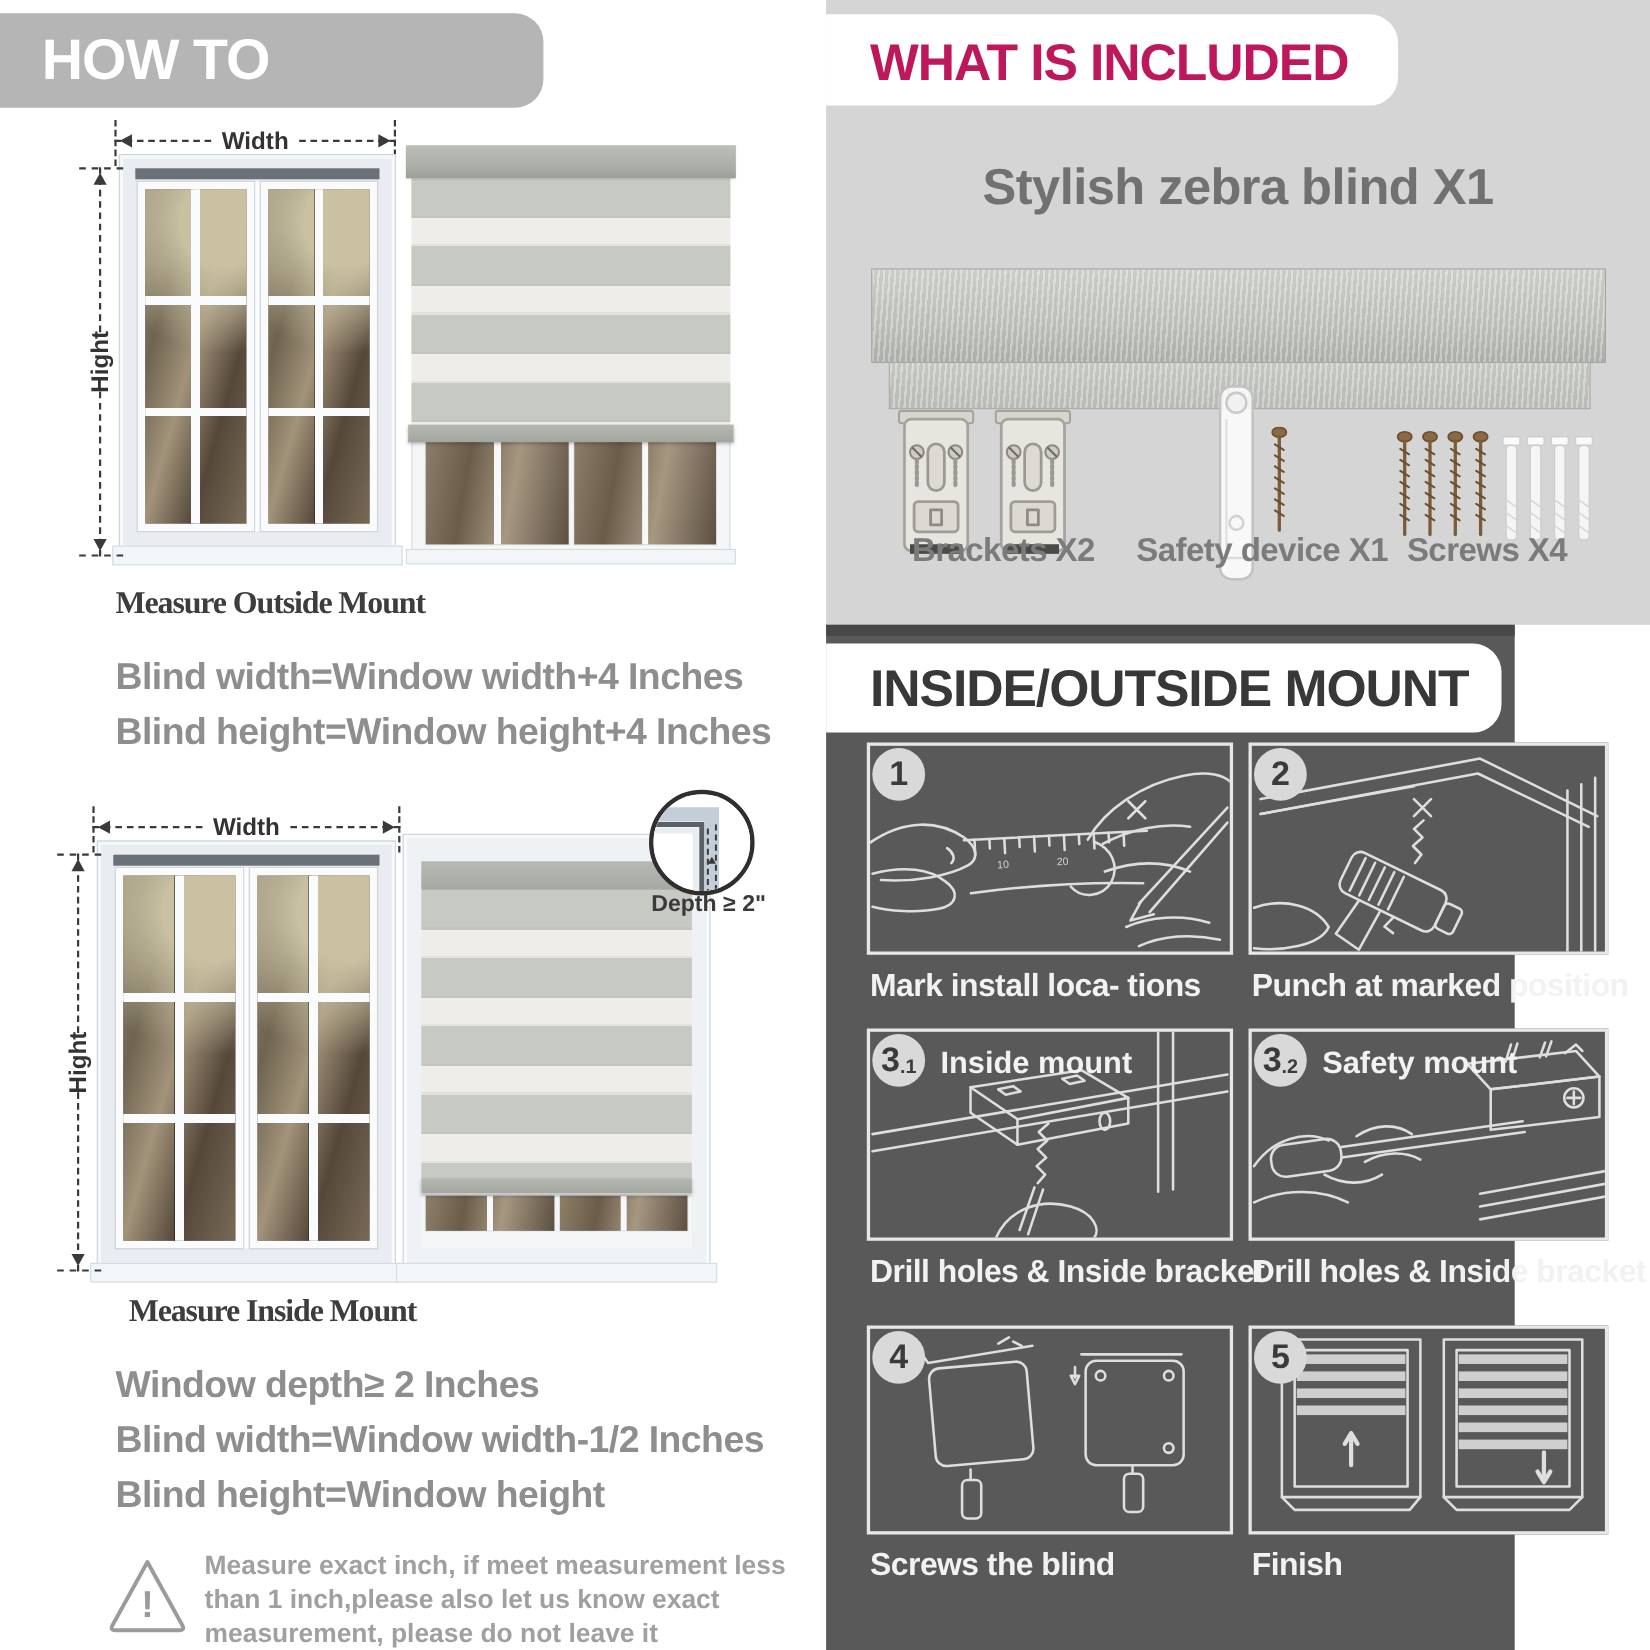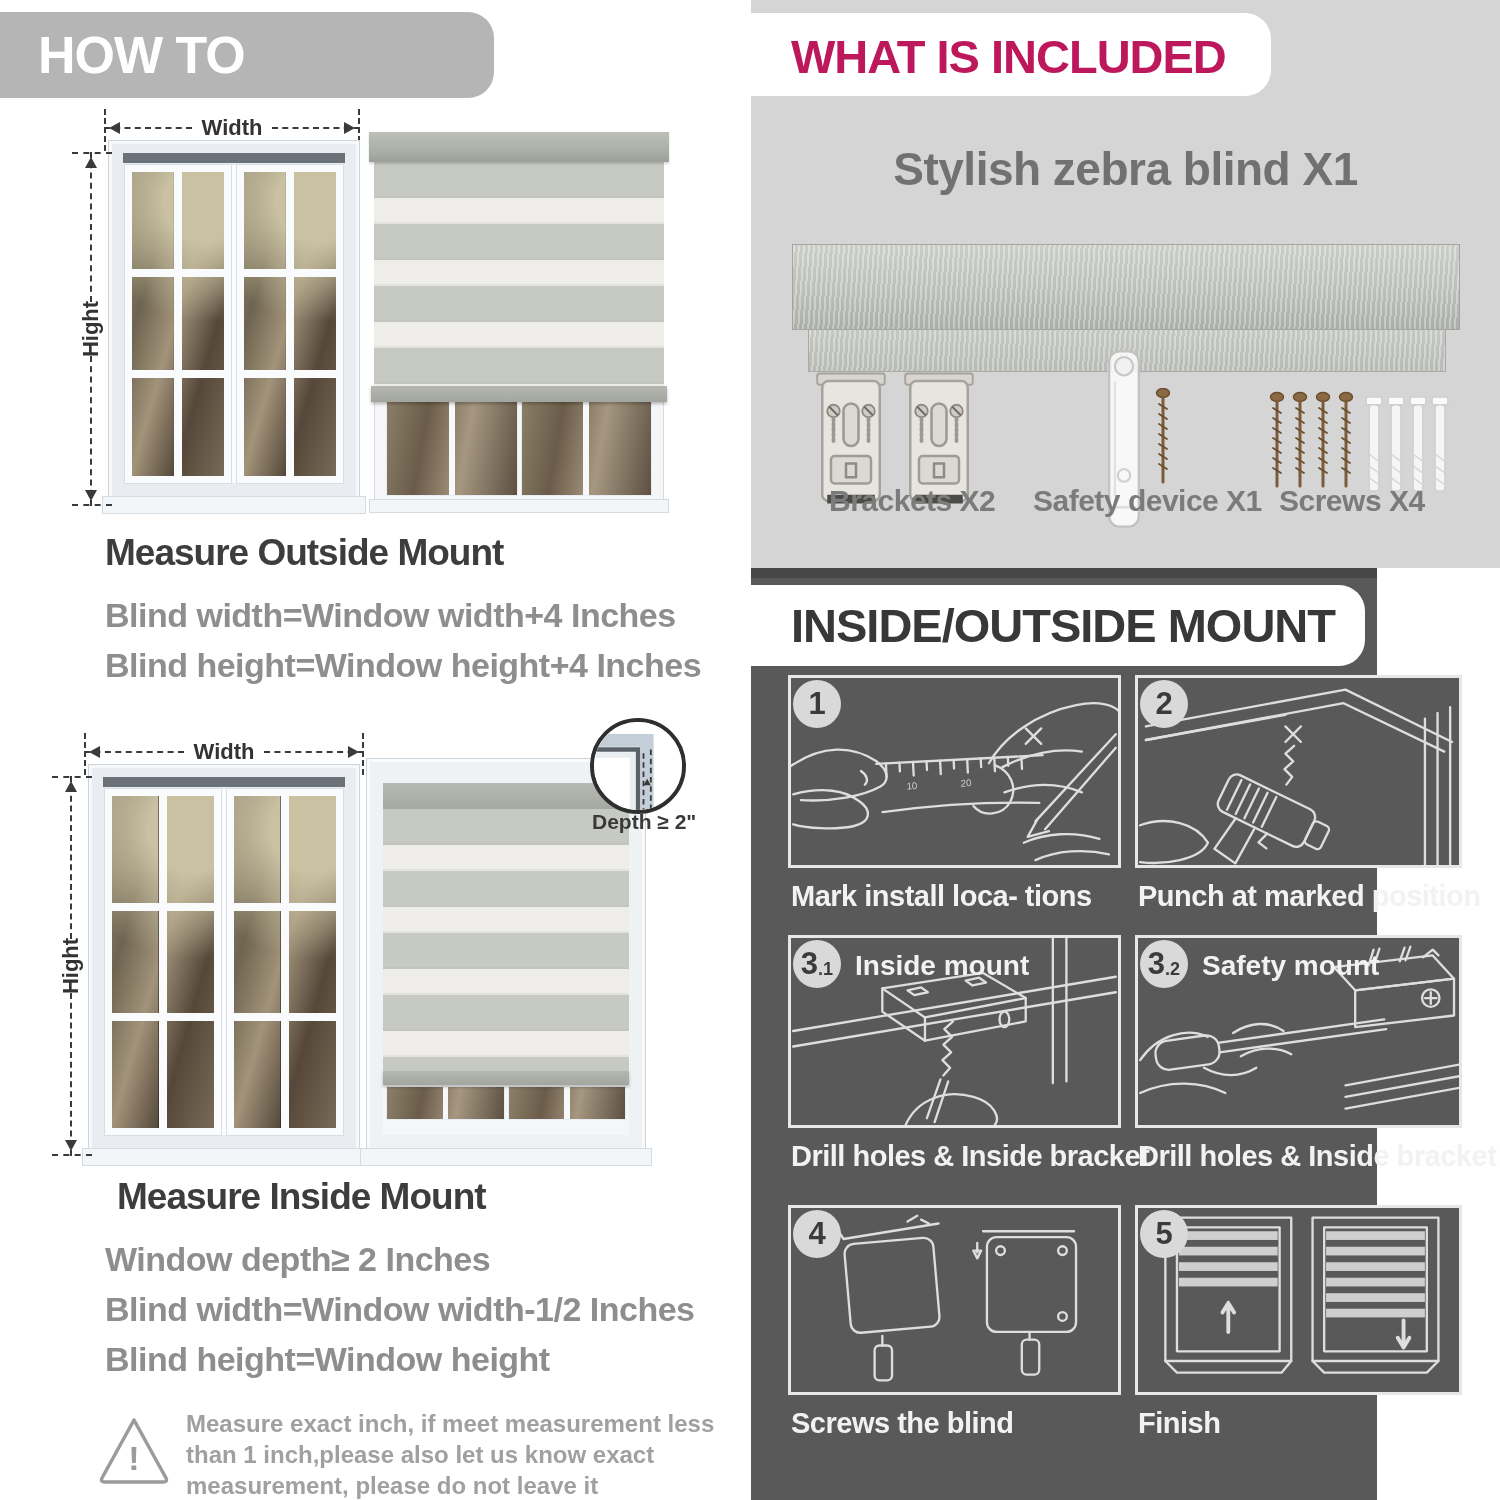--- a/index.html
+++ b/index.html
@@ -70,21 +70,21 @@
   .blind .under-sill { position:absolute; left:-6px; right:-6px; bottom:-2px; height:14px; background:#f3f6f8; border:1px solid #d4dbe1; }
 
   .inside-frame { position:absolute; background:#eef2f5; border:1px solid #ccd4dc; box-shadow:inset 0 0 0 3px #f8fafb; }
 
   
   .detail-circle { position:absolute; width:96px; height:96px; border-radius:50%;
       border:4px solid #2f2f2f; background:#ffffff; overflow:hidden; }
   .depth-label { position:absolute; font-size:21px; font-weight:bold; color:#3a3a3a; white-space:nowrap; }
 
   
-  .h-title { position:absolute; font-size:37px; font-weight:bold; color:#3d3d3d; letter-spacing:-1px; white-space:nowrap; }
+  .h-title { position:absolute; font-size:29px; font-weight:bold; color:#3d3d3d; letter-spacing:-1px; white-space:nowrap;font-family:Liberation Serif, serif; }
   .h-line  { position:absolute; font-size:34px; font-weight:bold; color:#8e8e8e; letter-spacing:-0.5px; white-space:nowrap; }
 
   .note-text { position:absolute; font-size:24px; font-weight:bold; color:#a0a0a0; line-height:31px; }
 
   
   .panel-light { position:absolute; left:751px; top:0; width:749px; height:568px; background:#d5d5d5; }
   .badge-included { position:absolute; left:0; top:13px; width:520px; height:83px; background:#ffffff;
       border-radius:0 26px 26px 0; color:#be185d; font-weight:bold; font-size:47px; letter-spacing:-1px;
       line-height:87px; padding-left:40px; }
   .product-label { position:absolute; left:40px; right:40px; top:142px; text-align:center;

